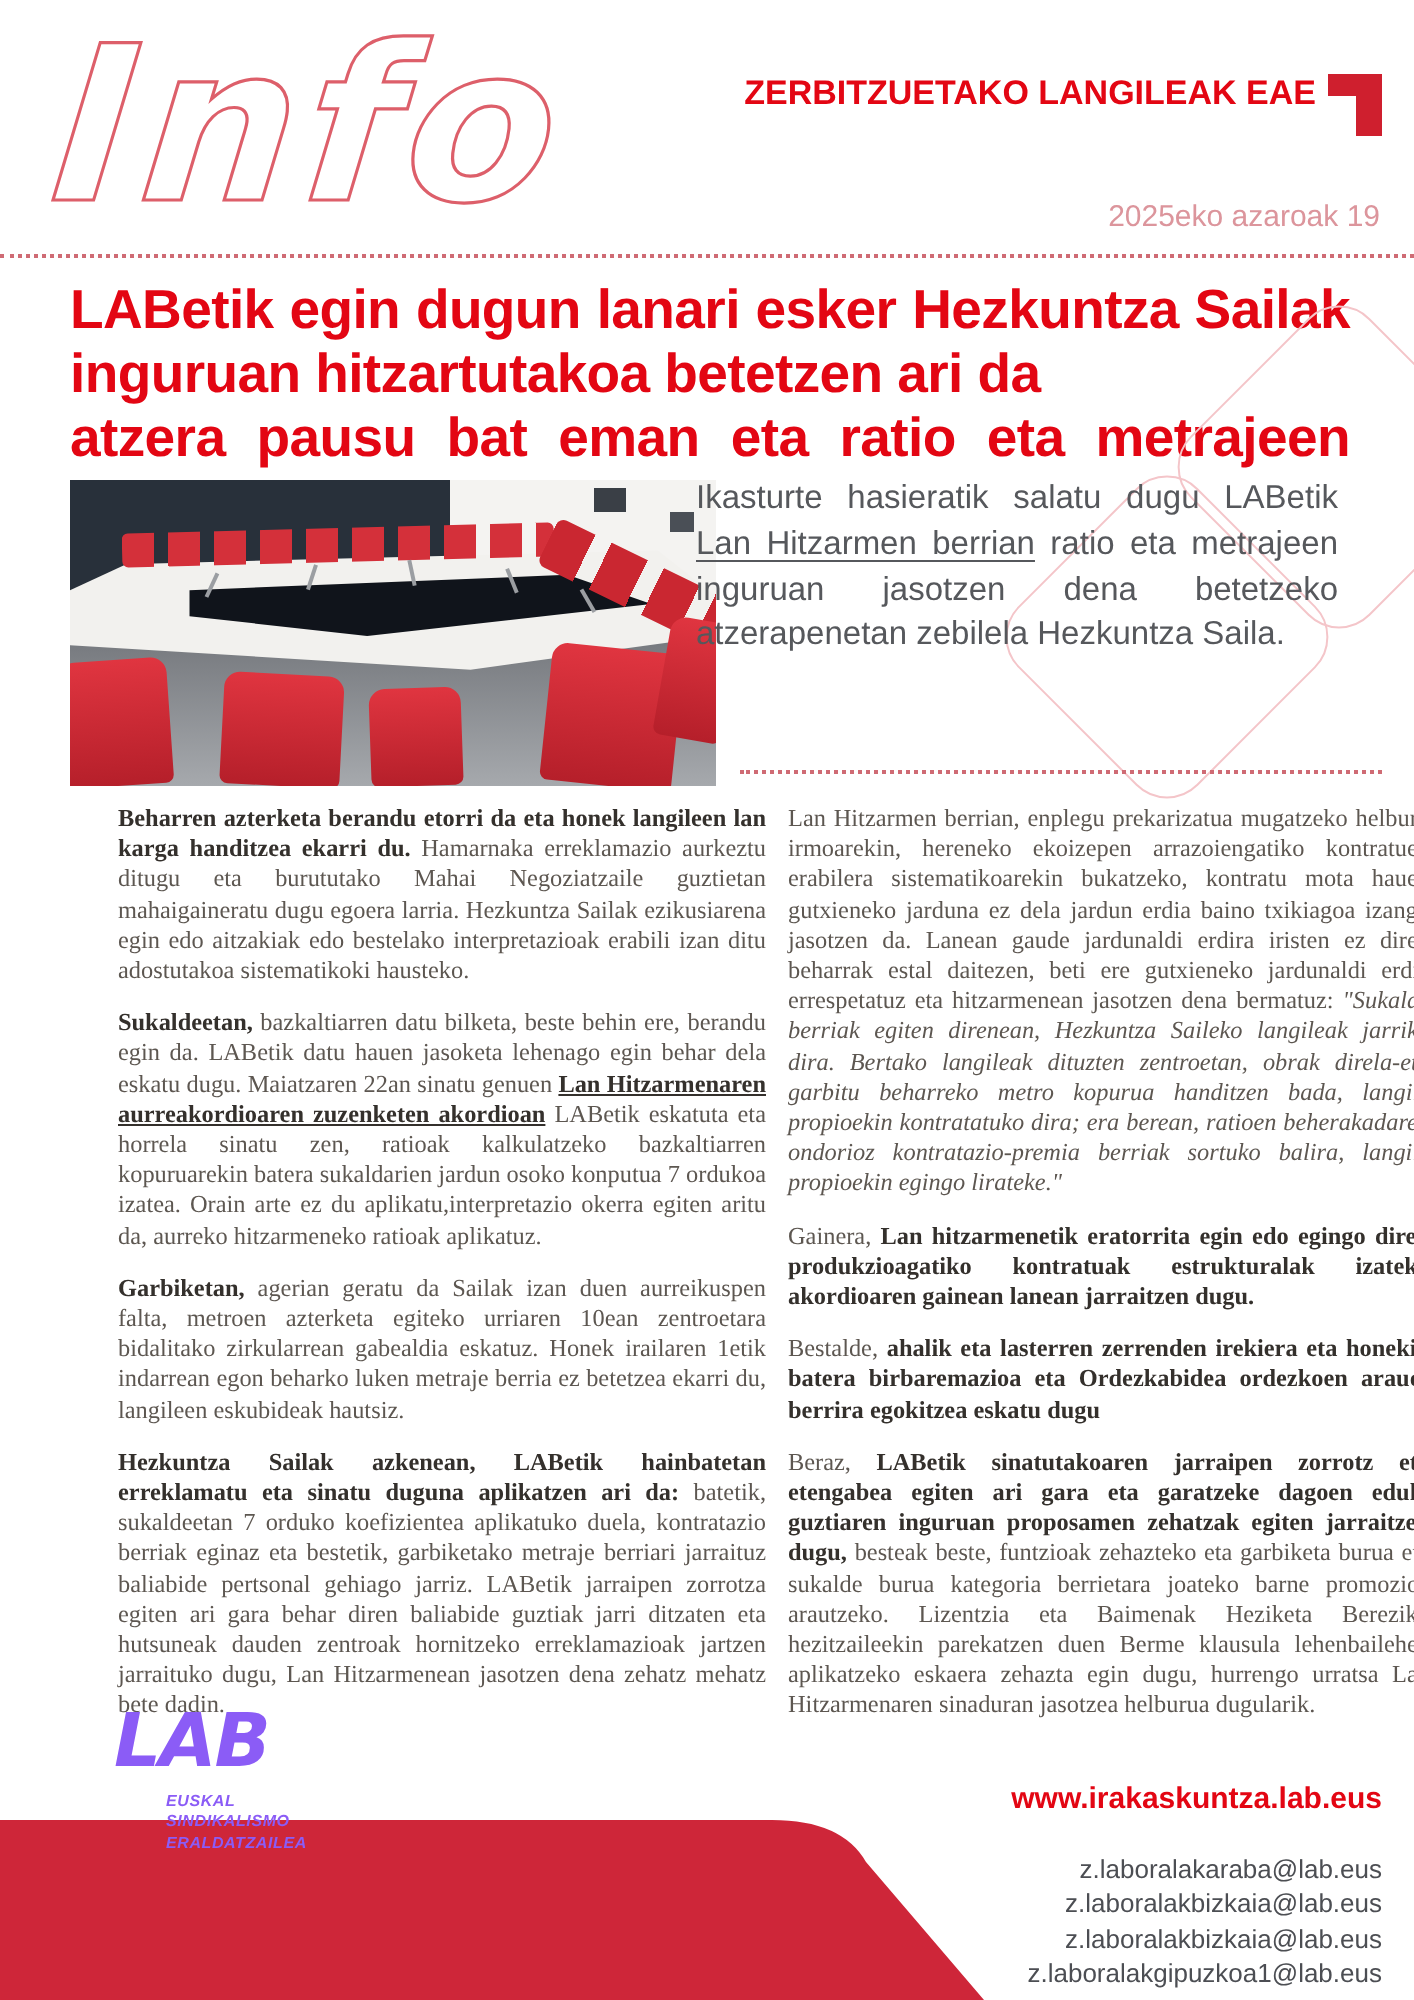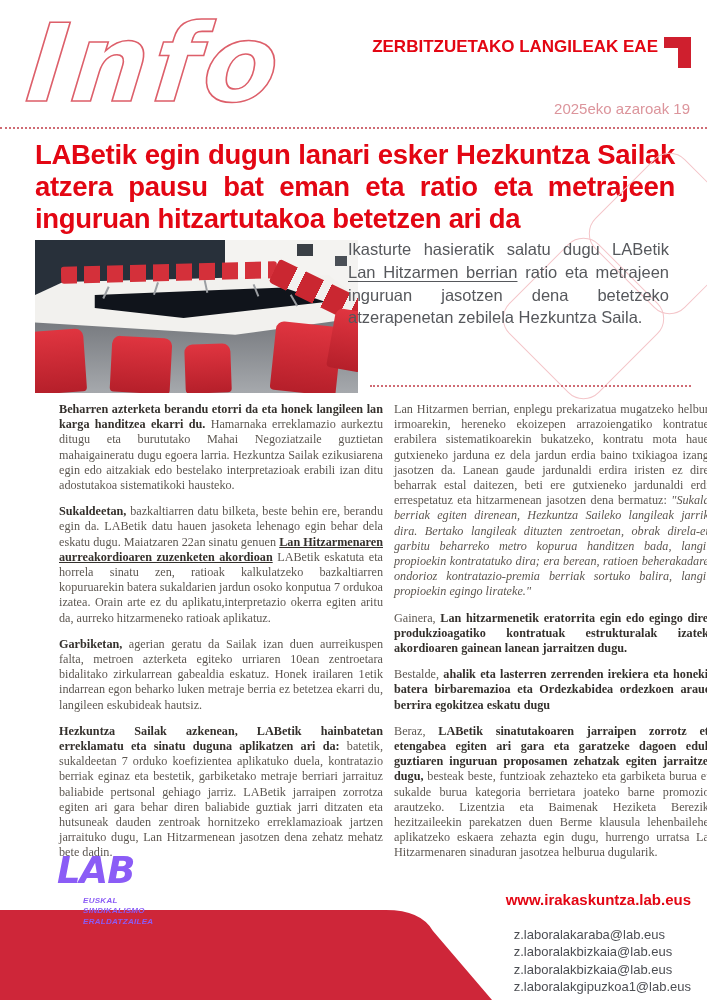--- a/index.html
+++ b/index.html
@@ -73,38 +73,38 @@
   .sg-i{font-style:italic;}
   
   .footer-shape{position:absolute;left:0;top:900px;width:707px;height:100px;}
   .lab-wrap{position:absolute;left:44px;top:852px;color:#8b5cf6;z-index:3;margin-left:13px;}
   .lab-text{font-family:"DejaVu Sans",sans-serif;font-style:italic;font-weight:900;font-size:37px;line-height:1;letter-spacing:-1px;}
   .lab-mark{position:absolute;right:-16px;top:-3px;width:15px;height:17px;}
   .lab-mark .bar{position:absolute;top:0;left:0;right:0;height:6px;background:#fff;}
   .lab-mark .blk{position:absolute;top:0;right:0;width:7px;height:17px;background:#fff;}
   .lab-tagline{margin:7px 0 0 26px;font-style:italic;font-weight:700;font-size:8px;line-height:1.3;letter-spacing:0.3px;}
   .website{position:absolute;top:891px;right:16px;font-weight:800;font-size:15px;color:#e30613;z-index:3;margin-left:28px;}
-  .emails{position:absolute;top:926px;right:16px;font-size:13px;line-height:1.33;color:#4c4e53;z-index:3;}
+  .emails{position:absolute;top:926px;right:16px;text-align:right;font-size:13px;line-height:1.33;color:#4c4e53;z-index:3;}
 </style>
 </head>
 <body>
 
 <div class="info-logo">Info</div>
 <div class="edition-title">ZERBITZUETAKO LANGILEAK EAE</div>
 <div class="corner-mark">
   <div class="bar"></div>
   <div class="blk"></div>
 </div>
 <div class="issue-date">2025eko azaroak 19</div>
 <div class="top-dotted"></div>
 
 <div class="headline">
   <div class="hl-line">LABetik egin dugun lanari esker Hezkuntza Sailak</div>
+  <div class="hl-line last">inguruan hitzartutakoa betetzen ari da</div>
   <div class="hl-line">atzera pausu bat eman eta ratio eta metrajeen</div>
-  <div class="hl-line last">inguruan hitzartutakoa betetzen ari da</div>
 </div>
 
 <div class="photo">
   <div class="ph-wall"></div>
   <div class="ph-spk1"></div>
   <div class="ph-spk2"></div>
   <div class="ph-floor"></div>
   <div class="ph-table"></div>
   <div class="ph-hole"></div>
   <div class="ph-chairrow-far"></div>

